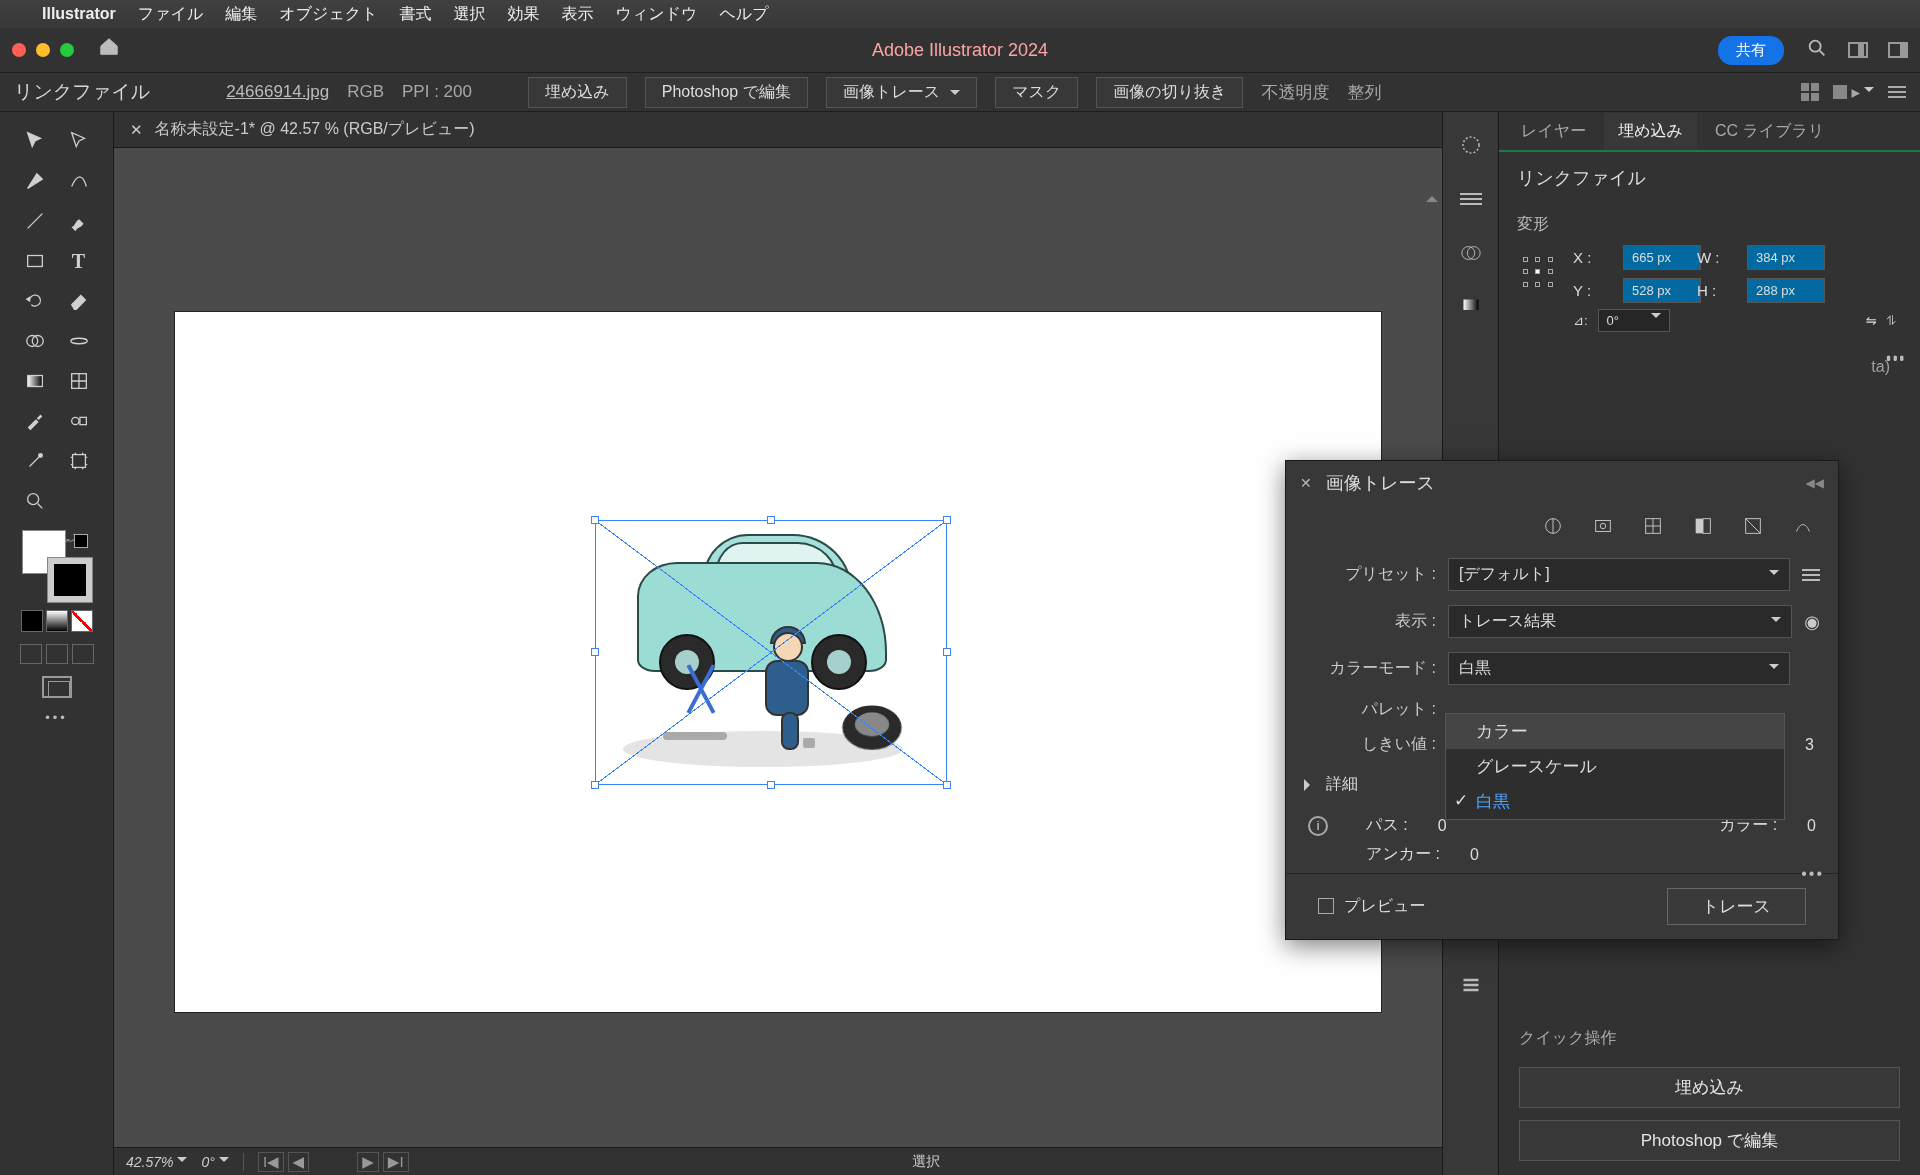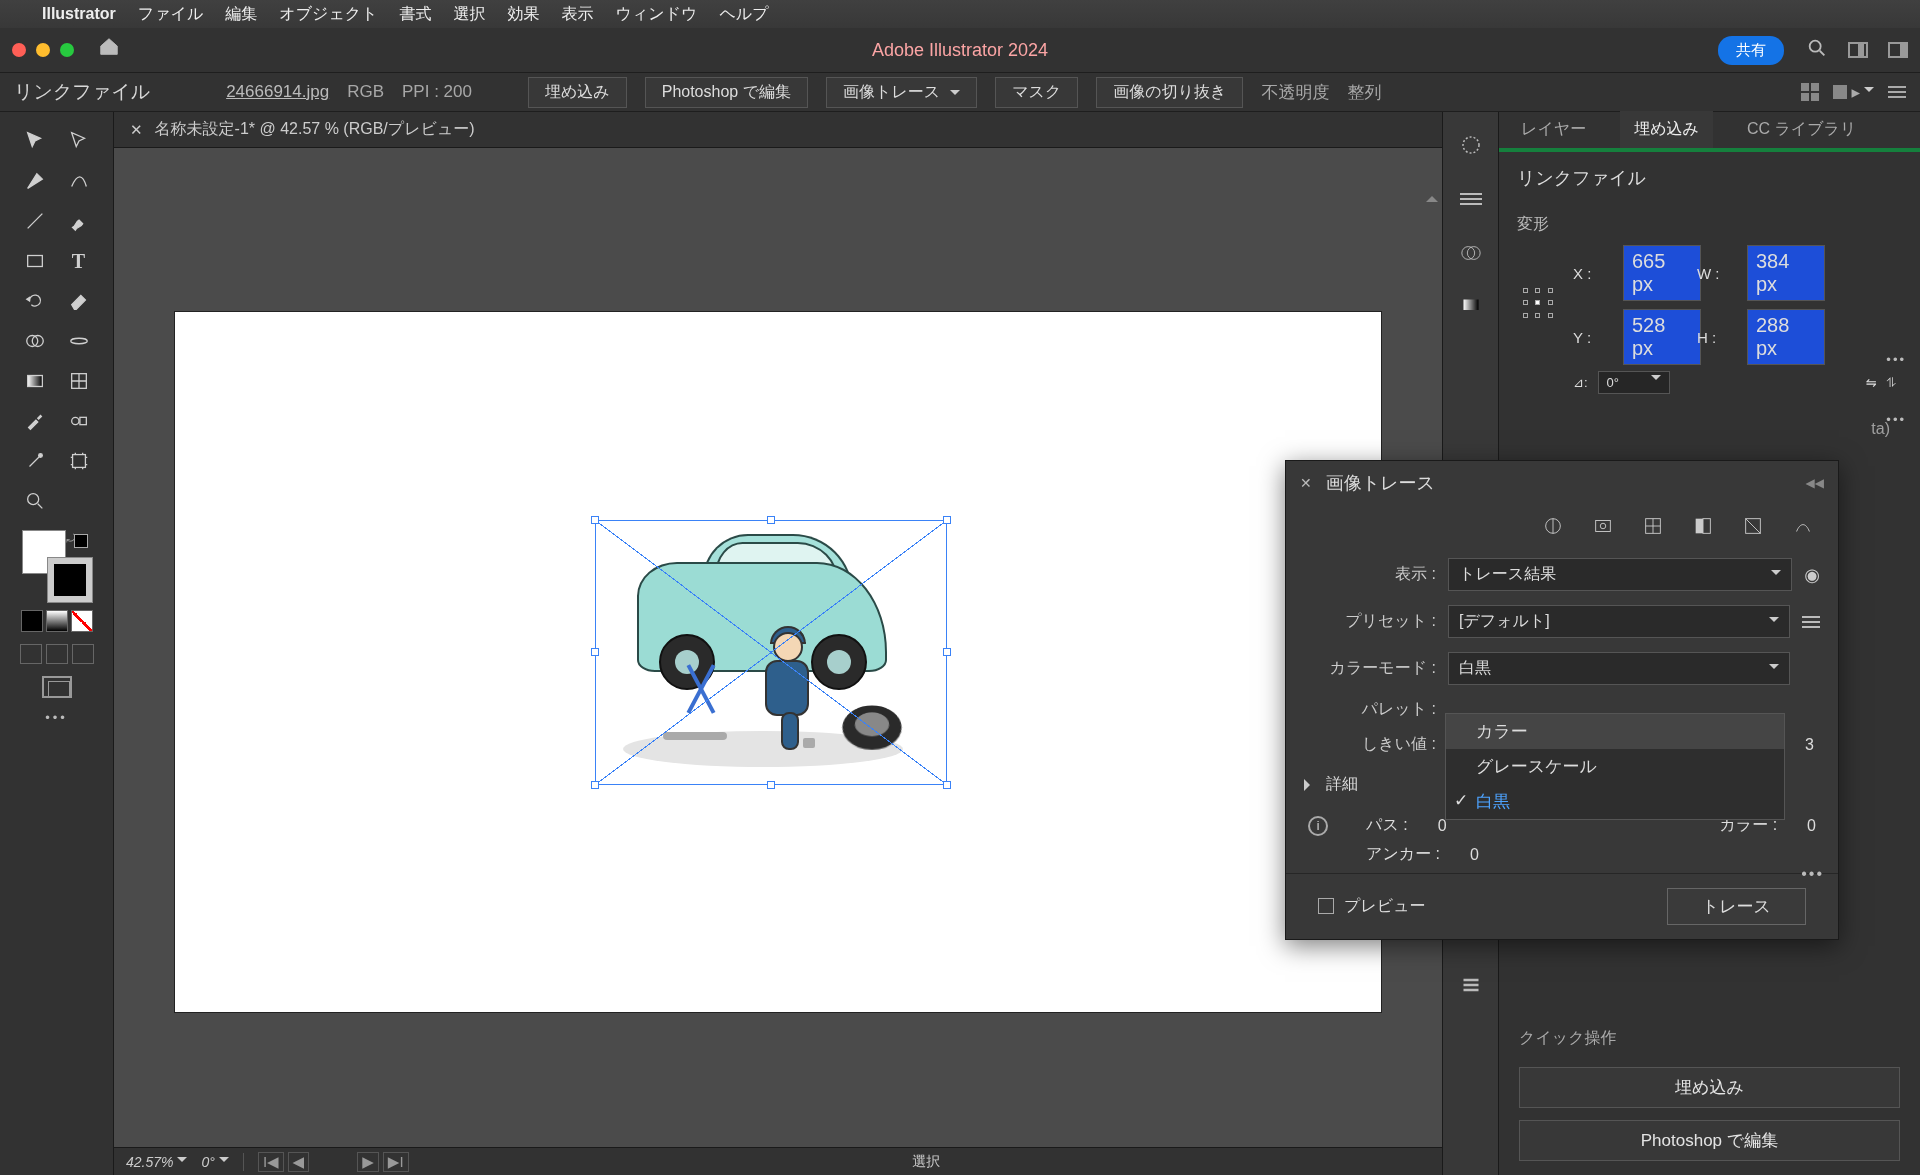--- a/index.html
+++ b/index.html
@@ -111,30 +111,30 @@
 .vert-scroll .arrow.up { border-bottom-color: #888; }
 
 
 .dock-strip { width: 56px; background: #383838; border-left: 1px solid #1a1a1a; display: flex; flex-direction: column; align-items: center; padding-top: 20px; gap: 28px; position: relative; }
 .dock-ico { color: #bbb; font-size: 20px; width: 40px; height: 26px; display: flex; align-items: center; justify-content: center; }
 .dock-ico.lines { display: flex; flex-direction: column; gap: 3px; }
 .dock-ico.lines i { height: 2px; width: 22px; background: #bbb; }
 
 
 .right-panels { width: 422px; background: #323232; border-left: 1px solid #1a1a1a; display: flex; flex-direction: column; }
-.panel-tabs { height: 40px; display: flex; align-items: flex-end; padding-left: 8px; gap: 20px; border-bottom: 4px solid #15803d; }
+.panel-tabs { height: 40px; display: flex; align-items: flex-end; padding-left: 8px; gap: 4px; border-bottom: 2px solid #15803d; }
 .ptab { padding: 8px 14px; color: #aaa; font-size: 16px; }
 .ptab.active { background: #383838; color: #eee; }
 .section { padding: 14px 18px 8px 18px; color: #ddd; }
 .section-hdr { font-size: 18px; margin-bottom: 10px; }
 .transform-grid { display: grid; grid-template-columns: 40px 40px 64px 40px 64px; gap: 8px 10px; align-items: center; font-size: 15px; padding-left: 6px; }
 .ref-box { width: 34px; height: 34px; display: grid; grid-template: repeat(3, 1fr) / repeat(3, 1fr); gap: 3px; grid-row: span 2; }
 .ref-box i { width: 5px; height: 5px; border: 1px solid #aaa; }
 .ref-box i.c { background: #fff; }
-.val-box { background: #1d4ed8; border: 1px solid #555; padding: 4px 8px; min-width: 78px; font-size: 20px; }
+.val-box { background: #0369a1; border: 1px solid #555; padding: 4px 8px; min-width: 78px; font-size: 13px; }
 .angle-row { display: flex; align-items: center; gap: 10px; padding: 6px 0 0 56px; }
 .angle-sel { background: #262626; border: 1px solid #555; padding: 3px 8px; width: 72px; display: flex; justify-content: space-between; }
 .flip-icons { display: flex; gap: 10px; margin-left: auto; margin-right: 6px; }
 .more-dots { position: absolute; right: 14px; color: #bbb; letter-spacing: 2px; }
 .beta-label { color: #a0a0a0; font-size: 16px; padding: 12px 0 4px 0; text-align: right; }
 
 
 .trace-panel { position: absolute; left: 1285px; top: 460px; width: 554px; background: #383838; border: 1px solid #1a1a1a; box-shadow: 0 6px 24px rgba(0,0,0,.5); color: #ddd; font-size: 16px; }
 .trace-head { display: flex; align-items: center; padding: 10px 14px 12px 14px; }
 .trace-head .x { margin-right: 14px; font-size: 14px; color: #bbb; }
@@ -609,38 +609,38 @@
         </svg>
       </div>
     <div class="mode-ico">
         <svg viewBox="0 0 24 24" width="22" height="22">
           <path d="M5 18c4-10 10-10 14 0" stroke="#ccc" fill="none"></path>
         </svg>
       </div>
   </div>
 
   <div class="tp-row">
+    <div class="tp-label">プリセット :</div>
+    <div class="tp-select">
+        <span>[デフォルト]</span>
+        <span class="tri"></span>
+      </div>
+    <div class="list-ico">
+        <i></i>
+        <i></i>
+        <i></i>
+      </div>
+  </div>
+  <div class="tp-row">
     <div class="tp-label">表示 :</div>
     <div class="tp-select">
         <span>トレース結果</span>
         <span class="tri"></span>
       </div>
     <span class="eye-ico">◉</span>
-  </div>
-  <div class="tp-row">
-    <div class="tp-label">プリセット :</div>
-    <div class="tp-select">
-        <span>[デフォルト]</span>
-        <span class="tri"></span>
-      </div>
-    <div class="list-ico">
-        <i></i>
-        <i></i>
-        <i></i>
-      </div>
   </div>
   <div class="tp-row" style="position:relative">
     <div class="tp-label">カラーモード :</div>
     <div class="tp-select">
         <span>白黒</span>
         <span class="tri"></span>
       </div>
     <span style="width:18px"></span>
   </div>
   <div class="tp-row">

